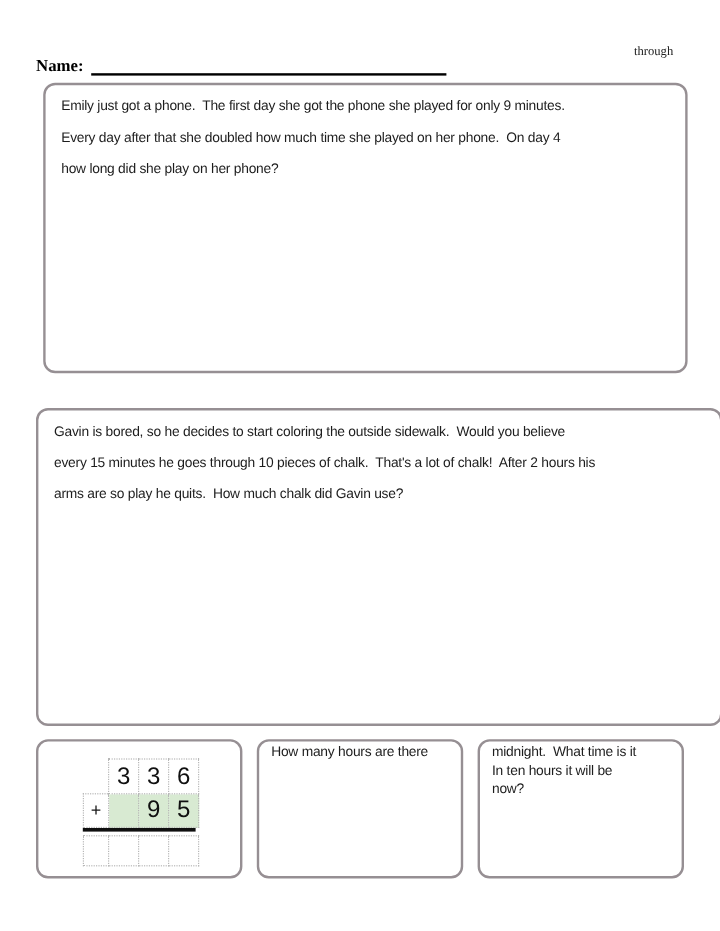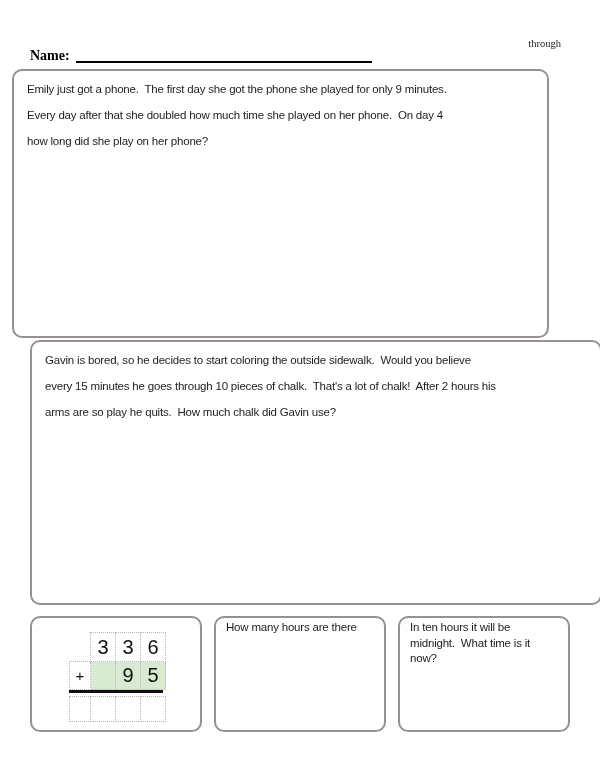--- a/index.html
+++ b/index.html
@@ -27,21 +27,21 @@
   }
   .name-line{
     flex:1;height:1px;margin-left:6px;margin-bottom:1px;
     border-bottom:2px solid #000;
   }
   .pbox{
     position:absolute;box-sizing:border-box;
     border:2px solid #968f93;border-radius:10px;
     background:#fff;
   }
-  .box1{left:12px;top:69px;width:537px;height:269px;}
+  .box1{left:36px;top:69px;width:537px;height:242px;}
   .box2{left:30px;top:340px;width:572px;height:265px;}
   .box3{left:30px;top:616px;width:172px;height:116px;}
   .box4{left:214px;top:616px;width:172px;height:116px;}
   .box5{left:398px;top:616px;width:172px;height:116px;}
   .ptext{padding:5px 13px;}
   .ptext .pline{
     font-size:11.5px;line-height:26px;letter-spacing:-0.2px;
     white-space:pre;color:#1d1d1d;
   }
   .stext{padding:2px 10px;}
@@ -130,19 +130,19 @@
   </div>
 
   <div class="pbox box4">
     <div class="stext">
       <div class="pline">How many hours are there</div>
     </div>
   </div>
 
   <div class="pbox box5">
     <div class="stext">
+      <div class="pline">midnight.  What time is it</div>
       <div class="pline">In ten hours it will be</div>
-      <div class="pline">midnight.  What time is it</div>
       <div class="pline">now?</div>
     </div>
   </div>
 
 </div>
 
 </body></html>

